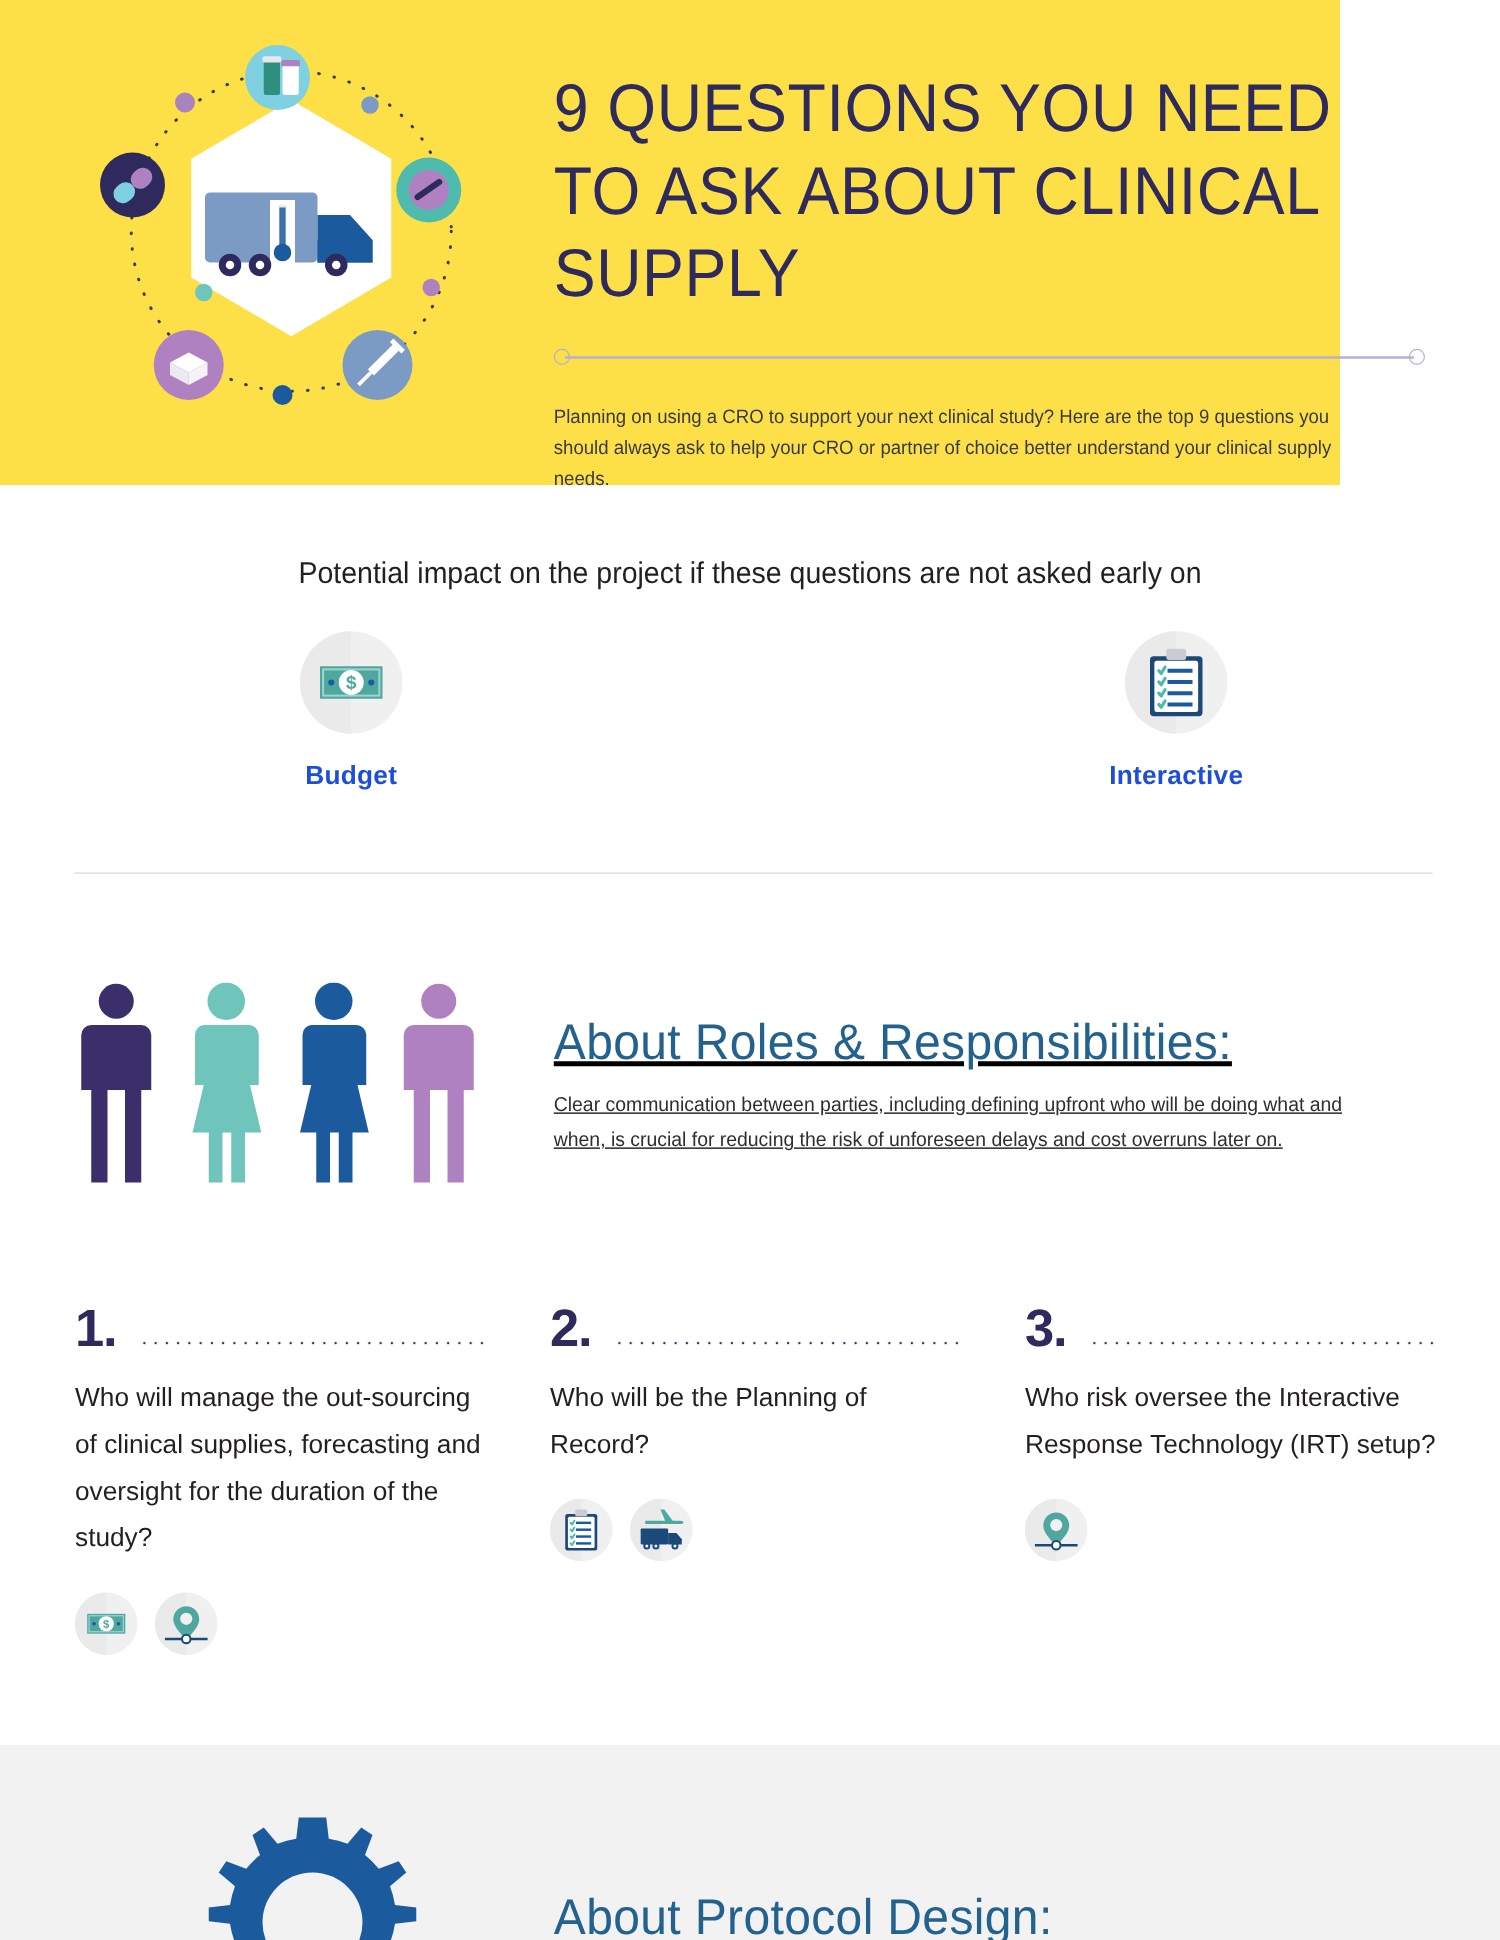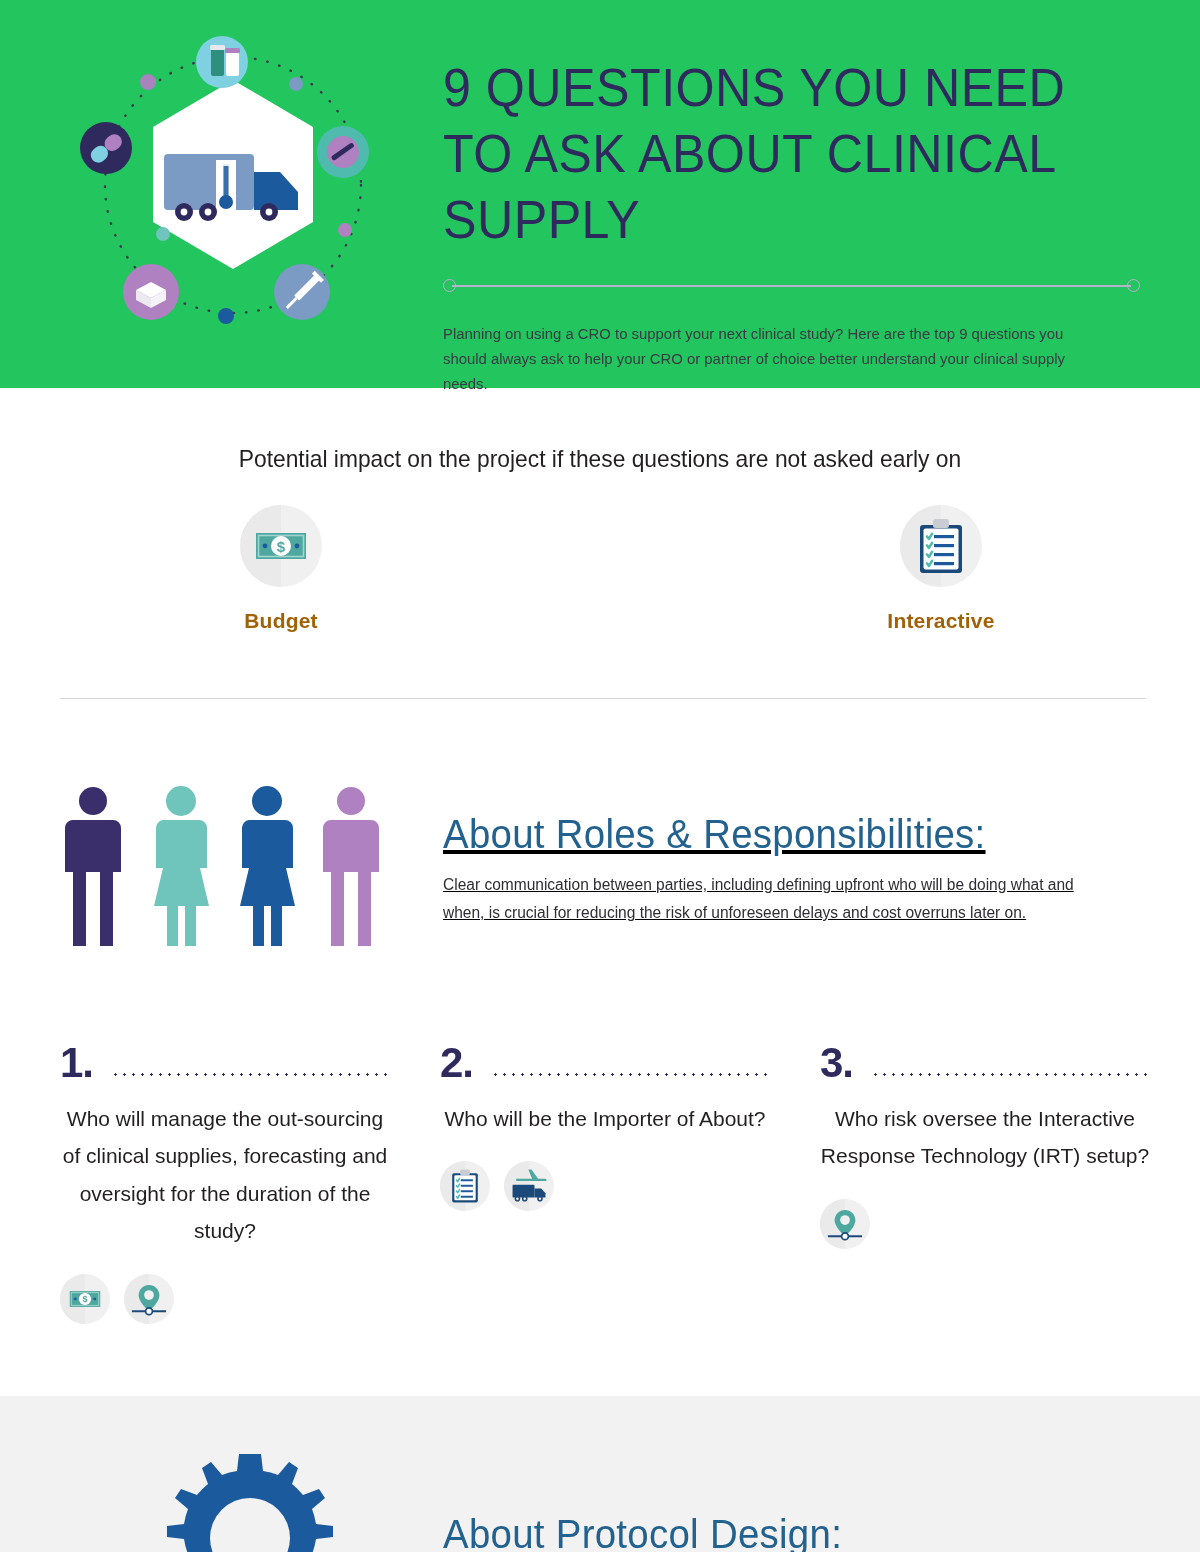--- a/index.html
+++ b/index.html
@@ -5,22 +5,22 @@
   html,body{margin:0;padding:0;}
   body{
     width:1200px;height:1552px;
     background:#ffffff;
     font-family:"Liberation Sans", sans-serif;
     overflow:hidden;
     position:relative;
   }
   
   .header-band{
-    position:absolute;left:0;top:0;width:1200px;height:388px;
-    background:#22c55e;
+    position:absolute;left:0;top:0;width:1072px;height:388px;
+    background:#fde047;
   }
   .header-illustration{
     position:absolute;left:58px;top:22px;width:350px;height:330px;
   }
   .header-text{
     position:absolute;left:443px;top:55px;width:700px;
   }
   .main-title{
     font-family:"Liberation Sans", sans-serif;
     font-size:54px;line-height:1.22;
@@ -64,21 +64,21 @@
   .impact-item{width:170px;text-align:center;}
   .impact-circle{
     width:82px;height:82px;border-radius:50%;
     background:#f0f0f0;margin:0 auto;position:relative;
   }
   .impact-circle .half{
     position:absolute;left:0;top:0;width:50%;height:100%;
     background:#eaeaea;border-radius:82px 0 0 82px;
   }
   .impact-label{
-    margin-top:22px;font-size:21px;font-weight:bold;color:#a16207;
+    margin-top:22px;font-size:21px;font-weight:bold;color:#1d4ed8;
     letter-spacing:0.2px;
   }
   .hr-divider{
     position:absolute;left:60px;top:698px;width:1086px;height:1px;
     background:#d8d8d8;
   }
 
   
   .people{
     position:absolute;left:60px;top:786px;width:340px;height:180px;
@@ -107,21 +107,20 @@
     letter-spacing:-1px;
   }
   .q-dots{
     flex:1;margin-left:18px;margin-bottom:8px;height:3px;
     background-image:radial-gradient(circle, #2f2a5e 1.1px, transparent 1.2px);
     background-size:9px 3px;background-repeat:repeat-x;
   }
   .q-text{
     margin-top:16px;font-size:21px;line-height:1.78;color:#231f20;
     font-weight:400;
-    text-align:center;
   }
   .q-icons{margin-top:24px;display:flex;gap:14px;}
   .mini-circle{
     width:50px;height:50px;border-radius:50%;background:#f0f0f0;
     position:relative;
   }
   .mini-circle .half{
     position:absolute;left:0;top:0;width:50%;height:100%;
     background:#eaeaea;border-radius:50px 0 0 50px;
   }
@@ -326,21 +325,21 @@
         </svg>
       </div>
     </div>
   </div>
 
   <div class="q-col">
     <div class="q-head">
       <span class="q-num">2.</span>
       <span class="q-dots"></span>
     </div>
-    <div class="q-text">Who will be the Importer of About?</div>
+    <div class="q-text">Who will be the Planning of Record?</div>
     <div class="q-icons">
       <div class="mini-circle">
         <div class="half"></div>
         <svg viewBox="0 0 82 82" width="50" height="50" style="position:absolute;left:0;top:0;">
           <rect x="20" y="20" width="42" height="48" rx="3" fill="#1b4a7a"></rect>
           <rect x="23.5" y="23.5" width="35" height="41" rx="2" fill="#ffffff"></rect>
           <rect x="33" y="14" width="16" height="9" rx="2.5" fill="#c9ccd2"></rect>
           <g fill="#1b5a9c">
             <rect x="34" y="30" width="20" height="3.2"></rect>
             <rect x="34" y="39" width="20" height="3.2"></rect>

